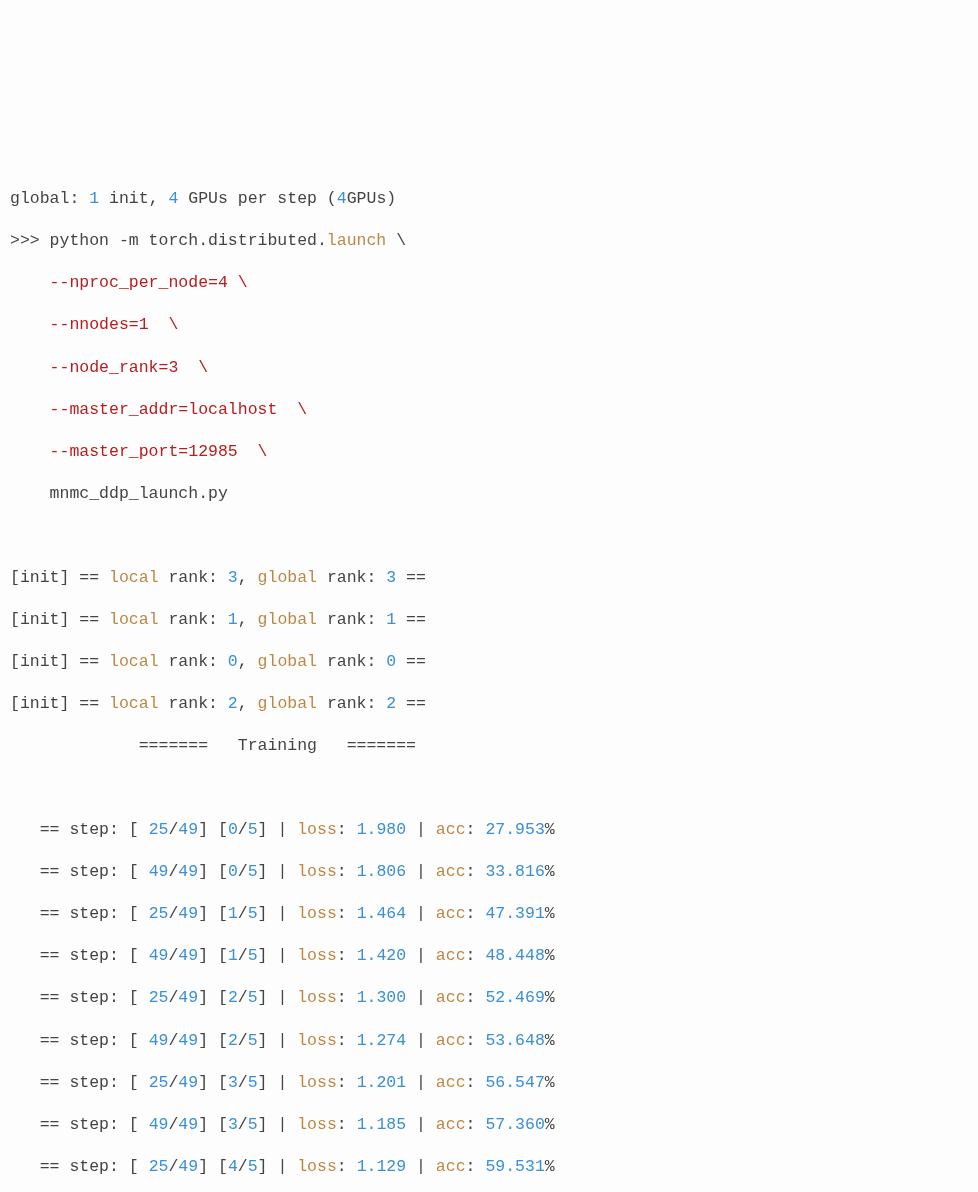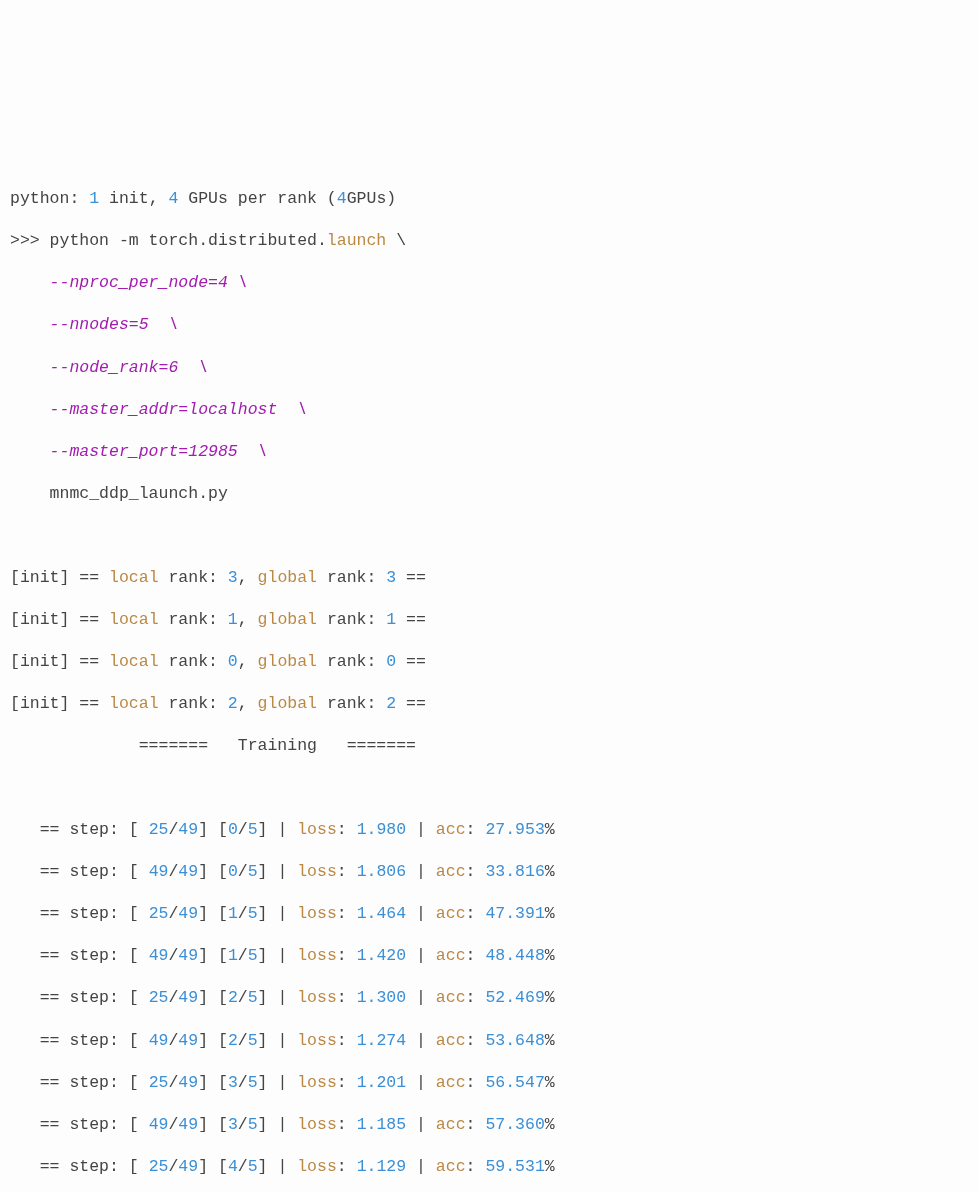--- a/index.html
+++ b/index.html
@@ -9,32 +9,32 @@
     font-size: 16.5px;
     line-height: 2.55;
     color: #5c6370;
     background: #fdfdfd;
     white-space: pre;
     position: relative;
   }
   .blue { color: #3a8fd6; }
   .brown { color: #bb8844; }
   .dark { color: #444; }
-  .ital { font-style: italic; color: #a21caf; }
+  .ital { color: #b91c1c; }
 </style>
 </head>
 <body>
 
 
 
-<div id="output"><span><span class="dark">python: </span><span class="blue">1</span><span class="dark"> init, </span><span class="blue">4</span><span class="dark"> GPUs per rank (</span><span class="blue">4</span><span class="dark">GPUs)</span></span>
+<div id="output"><span><span class="dark">global: </span><span class="blue">1</span><span class="dark"> init, </span><span class="blue">4</span><span class="dark"> GPUs per step (</span><span class="blue">4</span><span class="dark">GPUs)</span></span>
 <span><span class="dark">&gt;&gt;&gt; python -m torch.distributed.</span><span class="brown">launch</span><span class="dark"> \</span></span>
 <span><span class="ital">    --nproc_per_node=4 \</span></span>
-<span><span class="ital">    --nnodes=5  \</span></span>
-<span><span class="ital">    --node_rank=6  \</span></span>
+<span><span class="ital">    --nnodes=1  \</span></span>
+<span><span class="ital">    --node_rank=3  \</span></span>
 <span><span class="ital">    --master_addr=localhost  \</span></span>
 <span><span class="ital">    --master_port=12985  \</span></span>
 <span><span class="dark">    mnmc_ddp_launch.py</span></span>
 
 <span><span class="dark">[init] == </span><span class="brown">local</span><span class="dark"> rank: </span><span class="blue">3</span><span class="dark">, </span><span class="brown">global</span><span class="dark"> rank: </span><span class="blue">3</span><span class="dark"> ==</span></span>
 <span><span class="dark">[init] == </span><span class="brown">local</span><span class="dark"> rank: </span><span class="blue">1</span><span class="dark">, </span><span class="brown">global</span><span class="dark"> rank: </span><span class="blue">1</span><span class="dark"> ==</span></span>
 <span><span class="dark">[init] == </span><span class="brown">local</span><span class="dark"> rank: </span><span class="blue">0</span><span class="dark">, </span><span class="brown">global</span><span class="dark"> rank: </span><span class="blue">0</span><span class="dark"> ==</span></span>
 <span><span class="dark">[init] == </span><span class="brown">local</span><span class="dark"> rank: </span><span class="blue">2</span><span class="dark">, </span><span class="brown">global</span><span class="dark"> rank: </span><span class="blue">2</span><span class="dark"> ==</span></span>
 <span><span class="dark">             =======   Training   =======</span></span>
 

